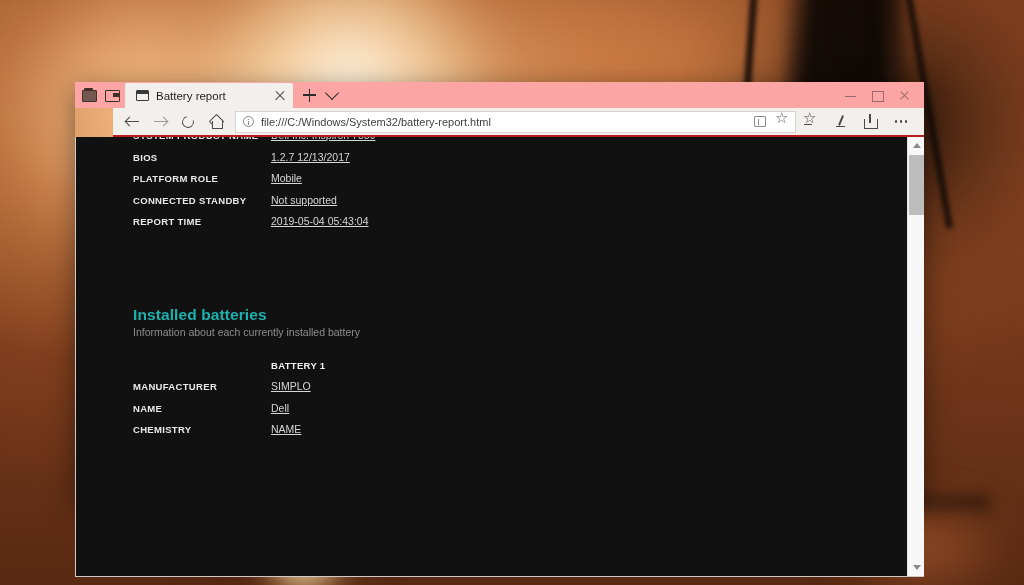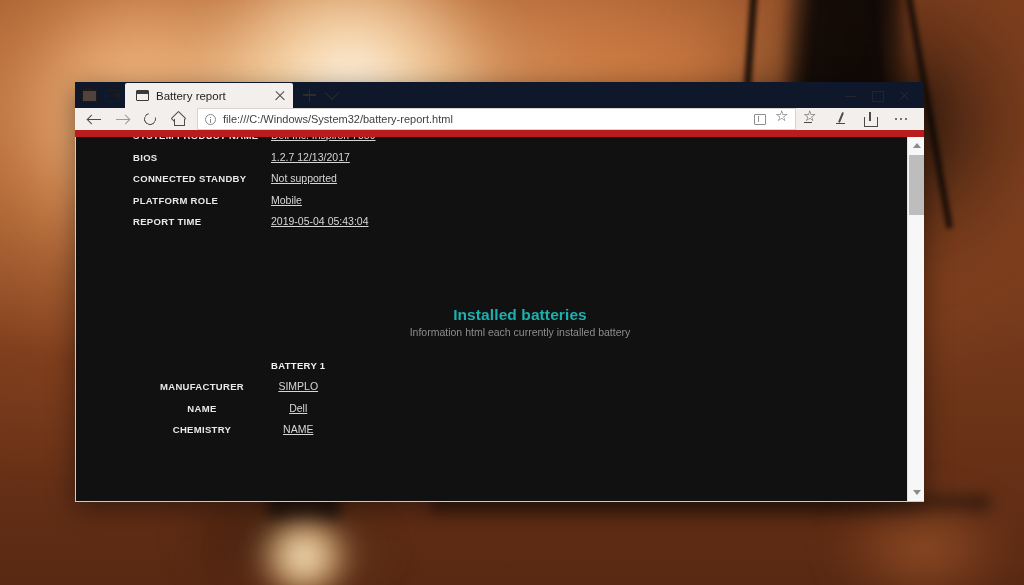--- a/index.html
+++ b/index.html
@@ -80,21 +80,21 @@
   }
 
   
   #browser {
     position: absolute; left: 75px; top: 82px; width: 849px; height: 420px;
     box-shadow: 0 6px 26px rgba(0,0,0,.45);
   }
 
   
   .titlebar {
-    height: 26px; background: #0f172a; display: flex; align-items: flex-end;
+    height: 26px; background: #fca5a5; display: flex; align-items: flex-end;
     position: relative;
   }
   .tb-icons { display: flex; align-items: center; height: 26px; padding: 0 4px 0 6px; gap: 8px; }
   .tb-ico { width: 16px; height: 16px; position: relative; opacity: .85; }
   .ico-setaside::before{
     content:""; position:absolute; left:1px; top:3px; width:13px; height:10px;
     border:1.6px solid #241a14; border-radius:1px; background:#5c4b42;
   }
   .ico-setaside::after{
     content:""; position:absolute; left:3px; top:1px; width:9px; height:3px;
@@ -134,21 +134,21 @@
   .wb { width: 11px; height: 11px; position: relative; }
   .wb-min::before { content:""; position:absolute; left:0; top:6px; width:11px; height:1.3px; background:#3a332e; }
   .wb-max::before { content:""; position:absolute; left:0; top:1px; width:10px; height:9px; border:1.3px solid #3a332e; }
   .wb-close::before, .wb-close::after { content:""; position:absolute; left:0; top:5px; width:11px; height:1.3px; background:#3a332e; }
   .wb-close::before { transform: rotate(45deg); }
   .wb-close::after  { transform: rotate(-45deg); }
 
   
   .toolbar {
     height: 29px; background: #f3efec; display: flex; align-items: center; gap: 0px;
-    padding: 0 8px 0 5px; border-bottom: 7px solid #b91c1c;
+    padding: 0 8px 0 5px; border-bottom: 2px solid #b91c1c; margin-left: 38px;
   }
   .tbtn { width: 28px; height: 26px; display:flex; align-items:center; justify-content:center; flex:none; }
   .arrow-l, .arrow-r { width: 13px; height: 13px; position: relative; }
   .arrow-l::before { content:""; position:absolute; left:0; top:6px; width:13px; height:1.3px; background:#4c4c4c; }
   .arrow-l::after  { content:""; position:absolute; left:0px; top:3px; width:6px; height:6px;
                      border-left:1.3px solid #4c4c4c; border-bottom:1.3px solid #4c4c4c; transform: rotate(45deg); }
   .arrow-r::before { content:""; position:absolute; left:0; top:6px; width:13px; height:1.3px; background:#9b9b9b; }
   .arrow-r::after  { content:""; position:absolute; right:0px; top:3px; width:6px; height:6px;
                      border-right:1.3px solid #9b9b9b; border-top:1.3px solid #9b9b9b; transform: rotate(45deg); }
   .refresh { width:12px; height:12px; border:1.4px solid #4c4c4c; border-radius:50%; border-top-color: transparent; transform: rotate(30deg); }
@@ -183,21 +183,21 @@
                 transform: rotate(22deg); border-radius:1px; }
   .pen::after { content:""; position:absolute; left:2px; top:11px; width:9px; height:1.4px; background:#4a4a4a; }
   .share { width:14px; height:13px; position:relative; }
   .share::before{ content:""; position:absolute; left:0; top:4px; width:12px; height:9px; border:1.4px solid #4a4a4a; border-top:none; }
   .share::after { content:""; position:absolute; left:5px; top:-1px; width:1.5px; height:9px; background:#4a4a4a; }
   .dots { display:flex; gap:2.6px; }
   .dots i { width:2.6px; height:2.6px; background:#4a4a4a; border-radius:50%; display:block; }
 
   
   .viewport {
-    height: 364px; background: #111111; position: relative; overflow: hidden;
+    height: 439px; background: #111111; position: relative; overflow: hidden;
     border-left: 1px solid #cfcac6;
   }
   .page {
     position: absolute; left: 0; top: -12px; right: 17px; padding: 0 0 0 57px;
     color: #e8e8e8;
   }
 
   table.sysinfo, table.batt { border-collapse: collapse; }
   table.sysinfo td, table.batt td { padding: 0; vertical-align: top; }
   .k {
@@ -205,21 +205,21 @@
     width: 138px; height: 21.5px; line-height: 21.5px; white-space: nowrap;
   }
   .v {
     font-size: 10.5px; color: #d6d6d6; height: 21.5px; line-height: 21.5px; white-space: nowrap; text-decoration: underline;
   }
   .vhead {
     font-size: 9.5px; font-weight: bold; letter-spacing: .32px; color: #f0f0f0;
     height: 21.5px; line-height: 21.5px; margin-top: 28px;
   }
 
-  .section { margin-top: 73px; text-align: center; }
+  .section { margin-top: 73px; }
   .section h2 {
     font-size: 15.5px; font-weight: bold; color: #1cb0ae; letter-spacing: .1px; margin-bottom: 2px;
   }
   .section .sub { font-size: 10.5px; color: #8d8d8d; margin-bottom: 17px; }
 
   
   .scrollbar {
     position: absolute; right: 0; top: 0; width: 17px; height: 100%;
     background: #f7f7f7; border-left: 1px solid #e3e3e3;
   }
@@ -328,37 +328,37 @@
         <tbody>
           <tr>
             <td class="k">SYSTEM PRODUCT NAME</td>
             <td class="v">Dell Inc. Inspiron 7559</td>
           </tr>
           <tr>
             <td class="k">BIOS</td>
             <td class="v">1.2.7 12/13/2017</td>
           </tr>
           <tr>
+            <td class="k">PLATFORM ROLE</td>
+            <td class="v">Mobile</td>
+          </tr>
+          <tr>
             <td class="k">CONNECTED STANDBY</td>
             <td class="v">Not supported</td>
           </tr>
           <tr>
-            <td class="k">PLATFORM ROLE</td>
-            <td class="v">Mobile</td>
-          </tr>
-          <tr>
             <td class="k">REPORT TIME</td>
             <td class="v">2019-05-04  05:43:04</td>
           </tr>
         </tbody>
       </table>
 
       <div class="section">
         <h2>Installed batteries</h2>
-        <div class="sub">Information html each currently installed battery</div>
+        <div class="sub">Information about each currently installed battery</div>
 
         <table class="batt">
           <tbody>
             <tr>
               <td class="k"></td>
               <td class="vhead">BATTERY 1</td>
             </tr>
             <tr>
               <td class="k">MANUFACTURER</td>
               <td class="v">SIMPLO</td>

